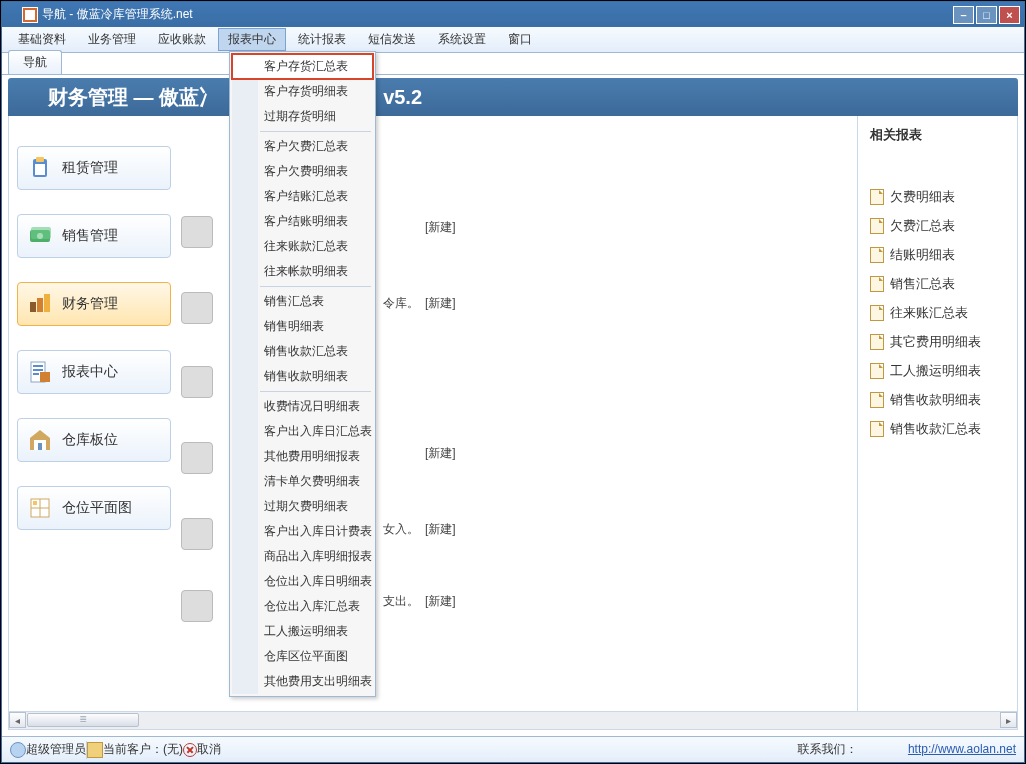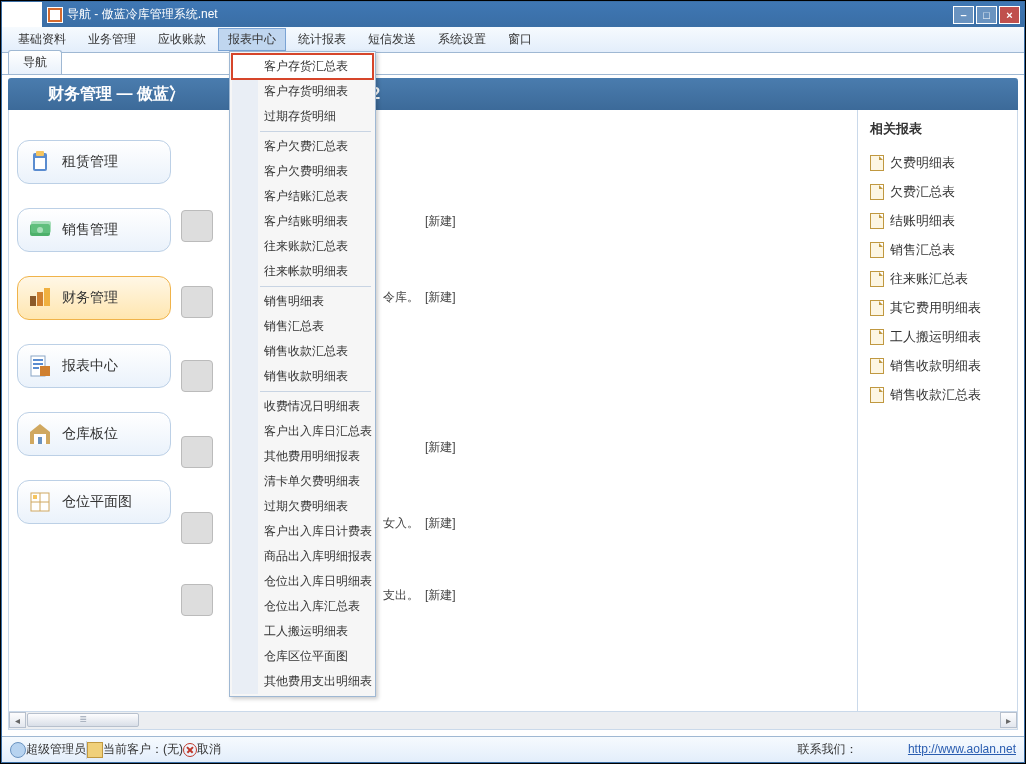--- a/index.html
+++ b/index.html
@@ -1,53 +1,53 @@
 <!DOCTYPE html>
 <html><head>
 <meta charset="utf-8">
 <style>
   * { box-sizing: border-box; margin: 0; padding: 0; font-family: "Microsoft YaHei", "SimSun", sans-serif; }
   body { background: #000; width: 1026px; height: 764px; overflow: hidden; font-size: 12px; }
   
   .window { position: absolute; left: 1px; top: 1px; width: 1024px; height: 762px; background: #fff; border: 1px solid #3a6ea5; }
   
-  .titlebar { height: 25px; background: linear-gradient(#3f77b4, #3a6ea5); display: flex; align-items: center; color: #fff; padding-left: 5px; margin-left: 40px; }
+  .titlebar { height: 25px; background: linear-gradient(#3f77b4, #3a6ea5); display: flex; align-items: center; color: #fff; padding-left: 20px; }
   .titlebar-icon { width: 16px; height: 16px; background: #d46a2e; border: 1px solid #fff; margin-right: 4px; position: relative; }
   .titlebar-icon::before { content:""; position:absolute; left:2px; top:2px; width:10px; height:10px; background:#fff; }
   .titlebar-text { flex: 1; }
   .win-btns { display: flex; gap: 2px; margin-right: 4px; }
   .win-btn { width: 21px; height: 18px; border: 1px solid #fff; display:flex; align-items:center; justify-content:center; color:#fff; font-weight:bold; font-size:11px; }
   .win-min { background:#6a93c0; }
   .win-max { background:#6a93c0; }
   .win-close { background:#c0504d; }
   
   .menubar { height: 26px; background: linear-gradient(#f6fafe, #e3eefb); border-bottom: 1px solid #9fb8d3; display: flex; align-items: center; padding: 0 6px; gap: 2px; }
   .menu-item { padding: 3px 10px; color: #333; cursor: default; }
   .menu-item.active { background:#c0d6ef; border:1px solid #7aa3d4; padding:2px 9px; }
   
   .tabstrip { height: 22px; background:#fff; border-bottom:1px solid #9fb8d3; display:flex; align-items:flex-end; padding-left:6px; }
   .tab { padding:3px 14px; border:1px solid #9fb8d3; border-bottom:none; background:linear-gradient(#fff,#e9f1fb); border-radius:3px 3px 0 0; font-size:12px; color:#333; }
   
   .content-area { position: absolute; left: 6px; top: 76px; right: 6px; bottom: 32px; display:flex; flex-direction:column; }
   
-  .header-band { height: 32px; background: linear-gradient(#4a7cae, #3c6a99); border-radius: 3px 3px 0 0; display:flex; align-items:center; color:#fff; font-size:16px; font-weight:600; padding-left: 40px; }
+  .header-band { height: 38px; background: linear-gradient(#4a7cae, #3c6a99); border-radius: 3px 3px 0 0; display:flex; align-items:center; color:#fff; font-size:20px; font-weight:600; padding-left: 40px; }
   
   .body-area { flex:1; background:#fff; display:flex; border:1px solid #cad9ea; border-top:none; }
   .sidebar { width: 170px; padding: 30px 8px 0 8px; display:flex; flex-direction:column; gap:24px; }
-  .side-btn { height: 44px; border:1px solid #bcd0e6; border-radius:12px; background:linear-gradient(#fff,#eaf2fb); display:flex; align-items:center; padding-left:10px; gap:10px; font-size:14px; color:#333; cursor:default; }
+  .side-btn { height: 44px; border:1px solid #bcd0e6; border-radius:4px; background:linear-gradient(#fff,#eaf2fb); display:flex; align-items:center; padding-left:10px; gap:10px; font-size:14px; color:#333; cursor:default; }
   .side-btn.active { border:1px solid #f0b34a; background:linear-gradient(#fff7e6,#ffe6b0); }
   .side-icon { width:24px; height:24px; display:inline-block; }
   
   .middle-col { flex:1; position:relative; padding-left: 12px; }
   .placeholder-icon { width:32px; height:32px; background:#ddd; border:1px solid #bbb; border-radius:4px; display:inline-block; position:absolute; left:2px; }
   .action-text { position:absolute; color:#444; }
   
   .right-panel { width: 160px; border-left:1px solid #cad9ea; }
   .right-title { padding:10px 12px; font-weight:bold; font-size:13px; color:#333; }
-  .right-list { display:flex; flex-direction:column; gap:11px; padding:6px 12px; }
+  .right-list { display:flex; flex-direction:column; gap:11px; padding:6px 12px;margin-top:28px; }
   .right-item { display:flex; align-items:center; gap:6px; color:#333; font-size:13px; cursor:default; }
   .doc-icon { width:14px; height:16px; border:1px solid #c09840; background:#fdf6e3; position:relative; }
   .doc-icon::before { content:""; position:absolute; right:0; top:0; border-top:4px solid #fff; border-left:4px solid #c09840; }
   
   .hscroll { height: 18px; background:#eceef1; border:1px solid #cad9ea; border-top:none; position:relative; }
   .hscroll-btn { position:absolute; top:0; width:17px; height:16px; background:linear-gradient(#fdfdfe,#e3e7ee); border:1px solid #b7c0cd; display:flex; align-items:center; justify-content:center; color:#666; font-size:10px; }
   .hscroll-btn.left { left:0; }
   .hscroll-btn.right { right:0; }
   .hscroll-thumb { position:absolute; left:18px; top:1px; width:112px; height:14px; background:linear-gradient(#fdfdfe,#d9dfe8); border:1px solid #b7c0cd; border-radius:2px; }
   .hscroll-thumb::after { content:"≡"; position:absolute; left:50%; top:-2px; transform:translateX(-50%); color:#9aa4b3; }
@@ -252,22 +252,22 @@
     <div class="drop-item">客户存货明细表</div>
     <div class="drop-item">过期存货明细</div>
     <div class="drop-sep"></div>
     <div class="drop-item">客户欠费汇总表</div>
     <div class="drop-item">客户欠费明细表</div>
     <div class="drop-item">客户结账汇总表</div>
     <div class="drop-item">客户结账明细表</div>
     <div class="drop-item">往来账款汇总表</div>
     <div class="drop-item">往来帐款明细表</div>
     <div class="drop-sep"></div>
+    <div class="drop-item">销售汇总表</div>
     <div class="drop-item">销售明细表</div>
-    <div class="drop-item">销售汇总表</div>
     <div class="drop-item">销售收款汇总表</div>
     <div class="drop-item">销售收款明细表</div>
     <div class="drop-sep"></div>
     <div class="drop-item">收费情况日明细表</div>
     <div class="drop-item">客户出入库日汇总表</div>
     <div class="drop-item">其他费用明细报表</div>
     <div class="drop-item">清卡单欠费明细表</div>
     <div class="drop-item">过期欠费明细表</div>
     <div class="drop-item">客户出入库日计费表</div>
     <div class="drop-item">商品出入库明细报表</div>

